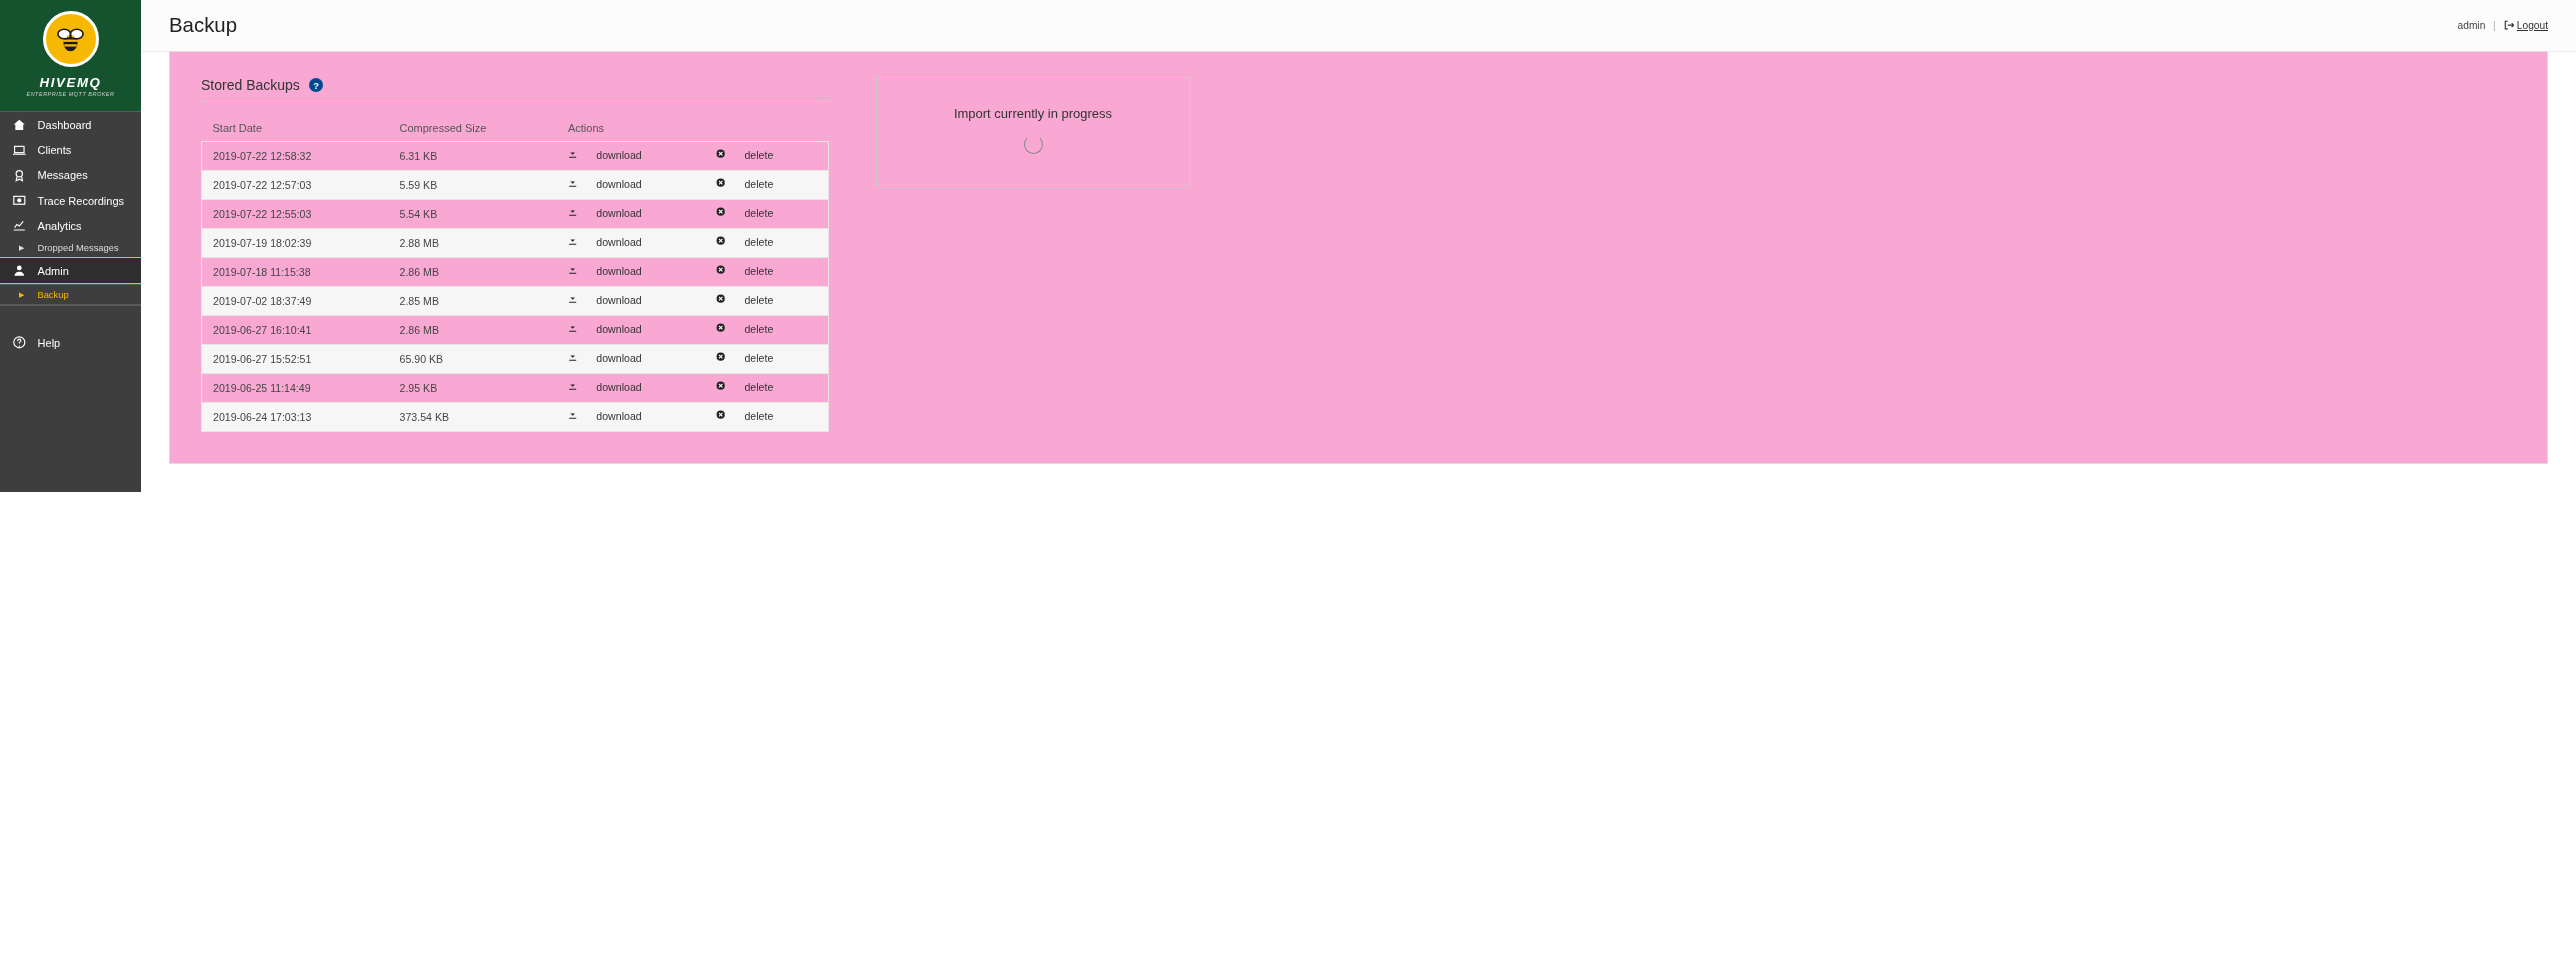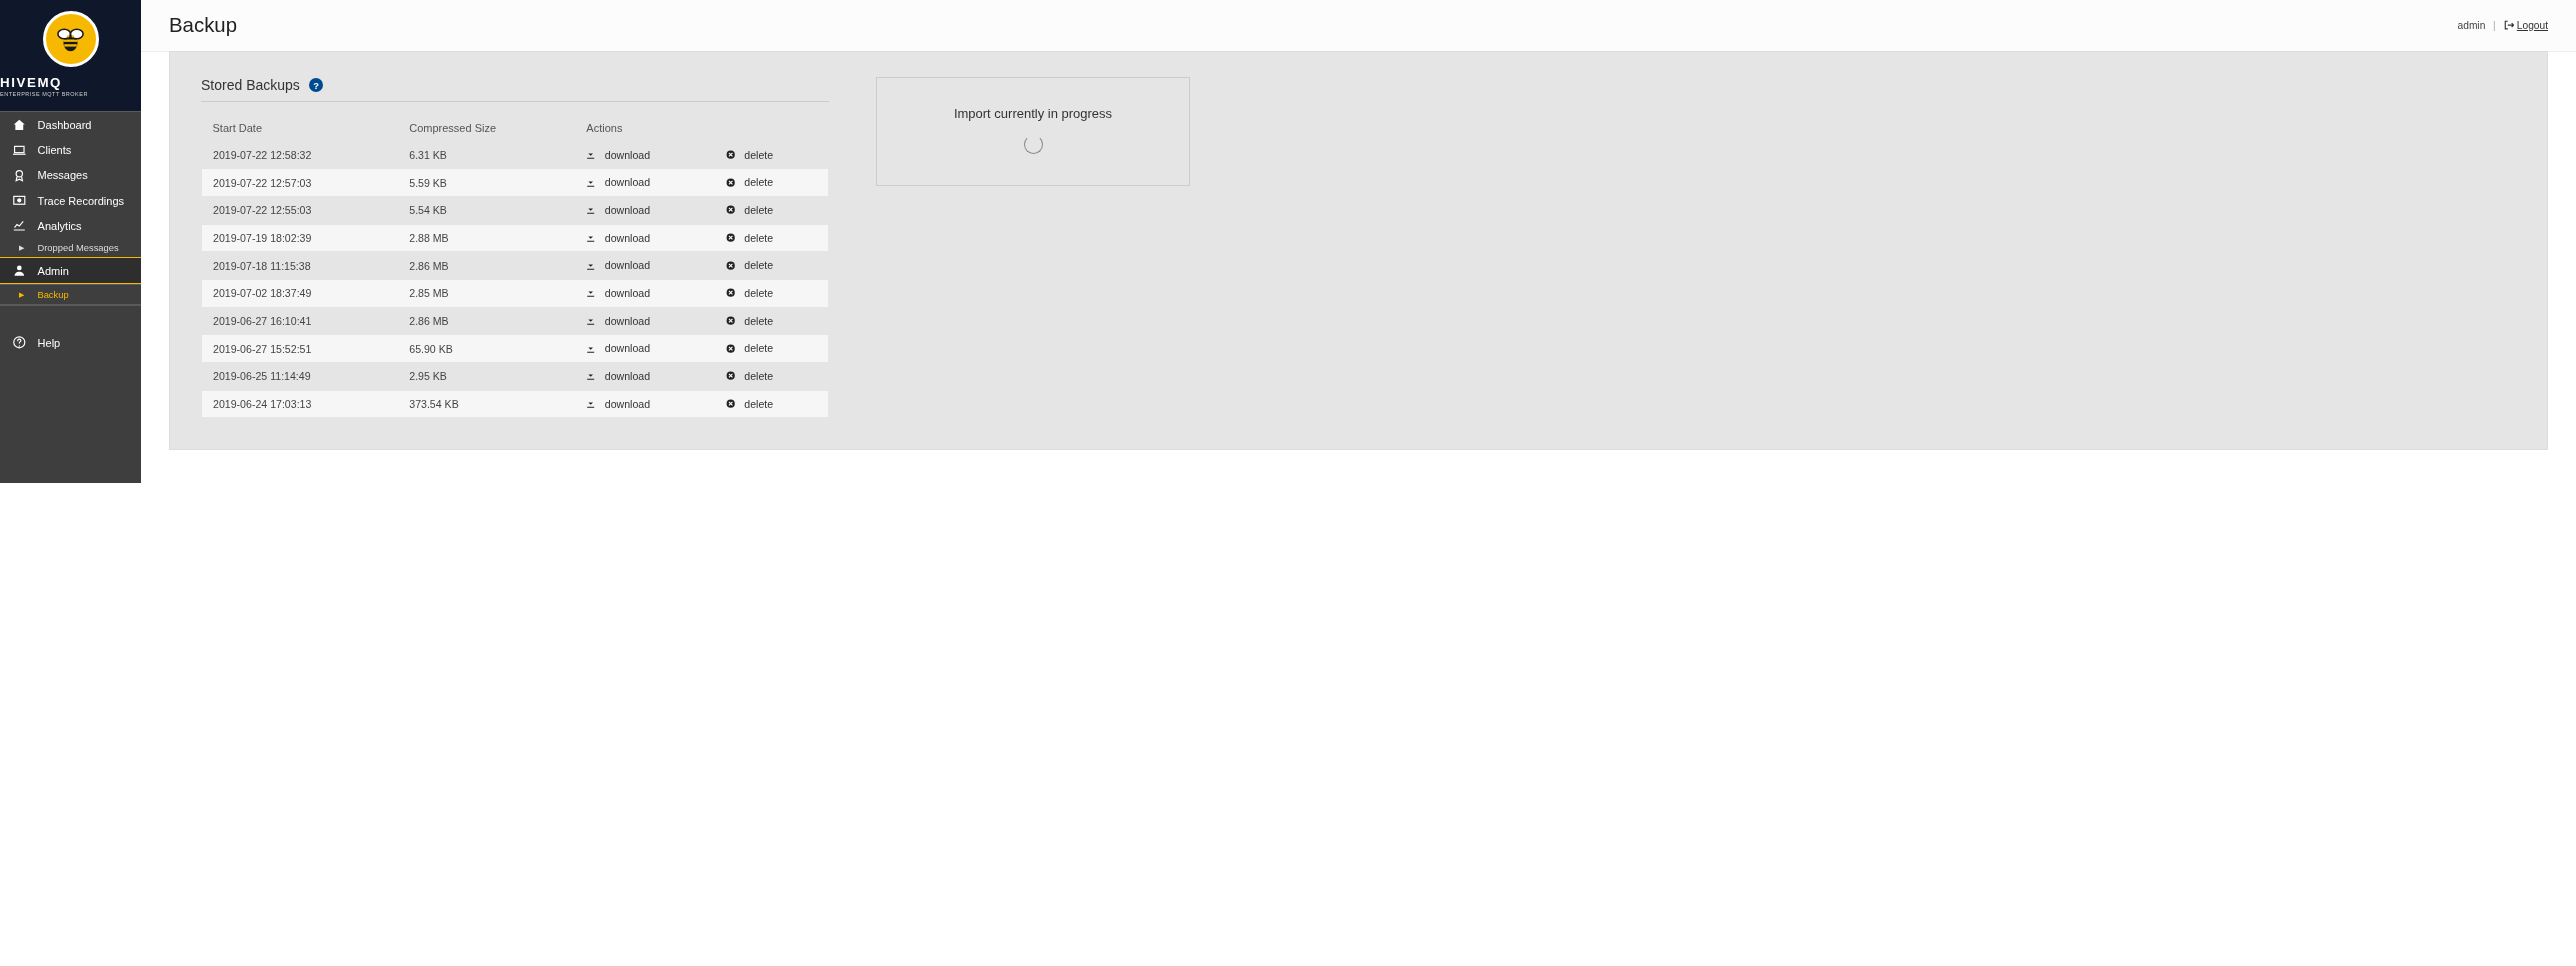--- a/index.html
+++ b/index.html
@@ -14,22 +14,24 @@
     
     .sidebar {
       width: 141px;
       background: #3e3e3e;
       color: #fff;
       flex-shrink: 0;
       display: flex;
       flex-direction: column;
     }
     .logo-area {
+      text-align: center;
       padding: 11px 0 14px;
-      background: #0f172a;
+      background: #14532d;
+      font-style: italic;
     }
     .logo-circle {
       width: 56px; height: 56px;
       border: 3.1px solid #fff;
       border-radius: 50%;
       background: #f6b800;
       margin: 0 auto 7.8px;
       display: flex; align-items: center; justify-content: center;
     }
     .brand-name {
@@ -96,21 +98,21 @@
     }
     .user-area .divider { color: #aaa; }
     .logout { text-decoration: underline; cursor: pointer; color: #333; display: inline-flex; align-items: center; gap: 3.1px; }
 
     .content {
       padding: 0 28px 28px;
     }
     .panel {
       border: 0.8px solid #ddd;
       margin-top: -0.8px;
-      background: #e5e5e5;
+      background: #f9a8d4;
       padding: 25px 31px 31px;
       display: flex;
       gap: 47px;
       align-items: flex-start;
     }
     .panel-left { flex: 0 0 628px; }
     .panel-right { flex: 0 0 314px; }
 
     .section-header {
       display: flex; align-items: center; gap: 9.4px;
@@ -140,21 +142,21 @@
       font-size: 10.6px;
       color: #444;
       border: 0.8px solid #e5e5e5;
       border-left: none; border-right: none;
     }
     .backup-table tbody tr { border: 0.8px solid #e5e5e5; margin-top: 28px; }
     .backup-table tbody tr:nth-child(even) { background: #f6f6f6; }
     .backup-table tbody tr td:first-child { border-left: 0.8px solid #e5e5e5; }
     .backup-table tbody tr td:last-child { border-right: 0.8px solid #e5e5e5; }
     .action-link {
-      display: inline-flex; align-items: center; gap: 9px;
+      display: inline-flex; gap: 19px;
       cursor: pointer; color: #333;
     }
     .import-card {
       border: 0.8px solid #ccc;
       padding: 28px 15.7px 31px;
       text-align: center;
     }
     .import-card .msg { font-size: 13px; color: #333; margin-bottom: 14px; }
     .spinner {
       width: 19px; height: 19px; margin: 0 auto;

